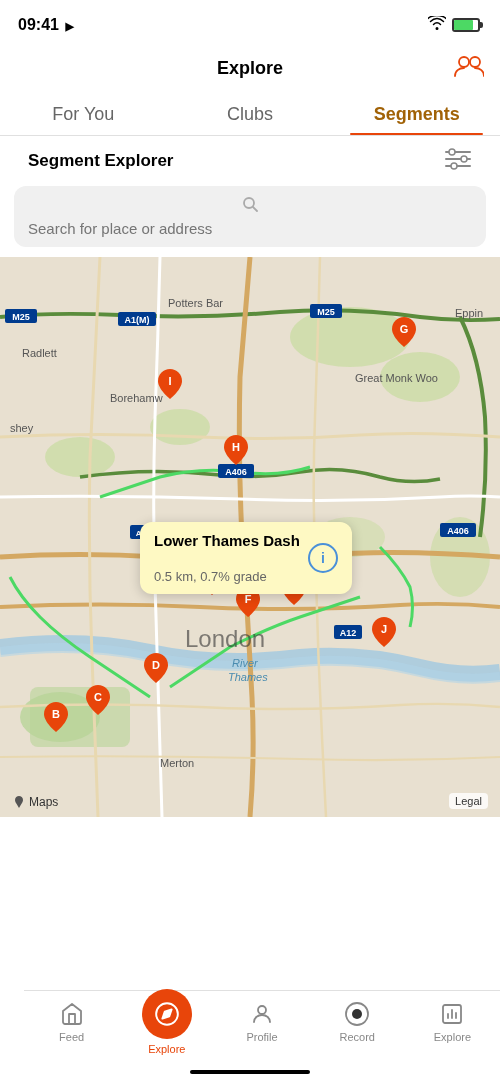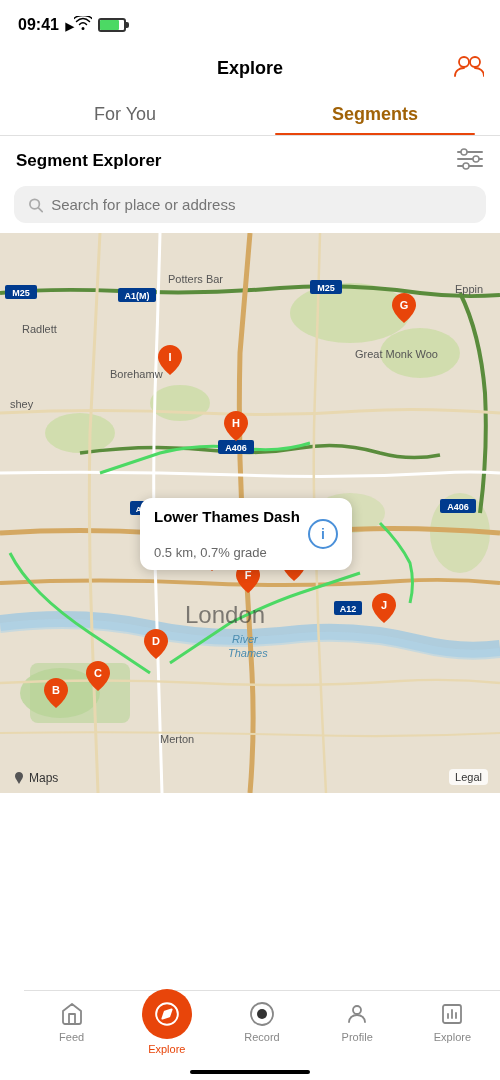--- a/index.html
+++ b/index.html
@@ -1,21 +1,21 @@
 <!DOCTYPE html>
 <html><head>
   <meta charset="utf-8">
   <meta name="viewport" content="width=500">
   <style>
     * { margin: 0; padding: 0; box-sizing: border-box; }
     body { width: 500px; height: 1080px; font-family: -apple-system, 'SF Pro Display', sans-serif; background: #fff; overflow: hidden; position: relative; }
 
     
     .status-bar {
-      display: flex; align-items: center;
+      display: flex; justify-content: space-between; align-items: center;
       padding: 12px 18px 6px; height: 44px; background: #fff;
     }
     .status-time { font-size: 16px; font-weight: 700; }
     .status-icons { display: flex; align-items: center; gap: 6px; }
     .battery { display: flex; align-items: center; }
     .battery-body {
       width: 28px; height: 14px; border: 2px solid #333; border-radius: 3px; position: relative; margin-right: 2px;
     }
     .battery-body::after {
       content: ''; position: absolute; right: -5px; top: 50%; transform: translateY(-50%);
@@ -44,28 +44,28 @@
     }
     .tab.active { color: #a16207; font-weight: 600; }
     .tab.active::after {
       content: ''; position: absolute; bottom: 0; left: 10%; right: 10%;
       height: 2px; background: #e8450a; border-radius: 1px;
     }
 
     
     .sub-header {
       display: flex; align-items: center; justify-content: space-between;
-      padding: 12px 16px; background: #fff;
+      padding: 12px 28px; background: #fff;
     }
     .sub-header-title { font-size: 17px; font-weight: 700; }
 
     
     .search-bar {
       margin: 0 14px 10px; background: #f0f0f0; border-radius: 12px;
-      display: flex; align-items: center; padding: 10px 14px; gap: 8px;
+      display: flex; align-items: center; padding: 10px 14px; gap: 8px; flex-direction: column;
     }
     .search-bar input {
       background: none; border: none; outline: none; font-size: 15px;
       color: #888; width: 100%;
     }
 
     
     .map-container {
       position: relative; width: 100%; height: 560px; overflow: hidden;
     }
@@ -73,21 +73,21 @@
       width: 100%; height: 100%;
       background: #e8e0d0;
       position: relative;
     }
 
     
     .map-svg { position: absolute; top: 0; left: 0; width: 100%; height: 100%; }
 
     
     .map-tooltip {
-      position: absolute; background: #ffffff; border-radius: 12px;
+      position: absolute; background: #fef9c3; border-radius: 12px;
       padding: 10px 14px; box-shadow: 0 2px 12px rgba(0,0,0,0.2);
       left: 140px; top: 265px; min-width: 190px;
       display: flex; align-items: center; justify-content: flex-end; gap: 8px;
     }
     .map-tooltip-text .tooltip-title { font-size: 15px; font-weight: 700; }
     .map-tooltip-text .tooltip-sub { font-size: 13px; color: #666; margin-top: 20px; }
     .info-btn {
       width: 30px; height: 30px; border-radius: 50%; border: 2px solid #4a90d9;
       display: flex; align-items: center; justify-content: center;
       color: #4a90d9; font-size: 14px; font-weight: 700; flex-shrink: 0;
@@ -162,20 +162,21 @@
       <circle cx="10" cy="8" r="5" stroke="#e8450a" stroke-width="1.8" fill="none"></circle>
       <path d="M1 22c0-5 4-8 9-8" stroke="#e8450a" stroke-width="1.8" stroke-linecap="round" fill="none"></path>
       <circle cx="21" cy="8" r="5" stroke="#e8450a" stroke-width="1.8" fill="none"></circle>
       <path d="M21 14c5 0 9 3 9 8" stroke="#e8450a" stroke-width="1.8" stroke-linecap="round" fill="none"></path>
     </svg>
   </div>
 </div>
 
 <div class="tabs">
   <div class="tab">For You</div>
+  <div class="tab">Clubs</div>
   <div class="tab active">Segments</div>
 </div>
 
 <div class="sub-header">
   <div class="sub-header-title">Segment Explorer</div>
   <div>
     <svg width="28" height="22" viewBox="0 0 28 22" fill="none">
       <line x1="2" y1="4" x2="26" y2="4" stroke="#888" stroke-width="2" stroke-linecap="round"></line>
       <circle cx="8" cy="4" r="3" fill="white" stroke="#888" stroke-width="1.5"></circle>
       <line x1="2" y1="11" x2="26" y2="11" stroke="#888" stroke-width="2" stroke-linecap="round"></line>
@@ -359,36 +360,36 @@
       <svg width="26" height="26" viewBox="0 0 24 24" fill="none" stroke="white" stroke-width="1.8" stroke-linecap="round" stroke-linejoin="round">
         <circle cx="12" cy="12" r="10"></circle>
         <polygon points="16.24 7.76 14.12 14.12 7.76 16.24 9.88 9.88 16.24 7.76" fill="white"></polygon>
       </svg>
     </div>
     <span class="nav-label active">Explore</span>
   </div>
 
   <div class="nav-item">
     <div class="nav-icon">
+      <svg width="24" height="24" viewBox="0 0 24 24" fill="none" stroke="#888" stroke-width="1.8" stroke-linecap="round">
+        <circle cx="12" cy="8" r="4"></circle>
+        <path d="M4 20c0-4 3.6-7 8-7s8 3 8 7"></path>
+      </svg>
+    </div>
+    <span class="nav-label">Profile</span>
+  </div>
+
+  <div class="nav-item">
+    <div class="nav-icon">
       <svg width="26" height="26" viewBox="0 0 26 26">
         <circle cx="13" cy="13" r="11" fill="none" stroke="#888" stroke-width="1.8"></circle>
         <circle cx="13" cy="13" r="5" fill="#333"></circle>
       </svg>
     </div>
     <span class="nav-label">Record</span>
-  </div>
-
-  <div class="nav-item">
-    <div class="nav-icon">
-      <svg width="24" height="24" viewBox="0 0 24 24" fill="none" stroke="#888" stroke-width="1.8" stroke-linecap="round">
-        <circle cx="12" cy="8" r="4"></circle>
-        <path d="M4 20c0-4 3.6-7 8-7s8 3 8 7"></path>
-      </svg>
-    </div>
-    <span class="nav-label">Profile</span>
   </div>
 
   <div class="nav-item">
     <div class="nav-icon">
       <svg width="24" height="24" viewBox="0 0 24 24" fill="none" stroke="#888" stroke-width="1.8" stroke-linecap="round" stroke-linejoin="round">
         <rect x="3" y="3" width="18" height="18" rx="2"></rect>
         <line x1="8" y1="16" x2="8" y2="12"></line>
         <line x1="12" y1="16" x2="12" y2="8"></line>
         <line x1="16" y1="16" x2="16" y2="11"></line>
       </svg>

